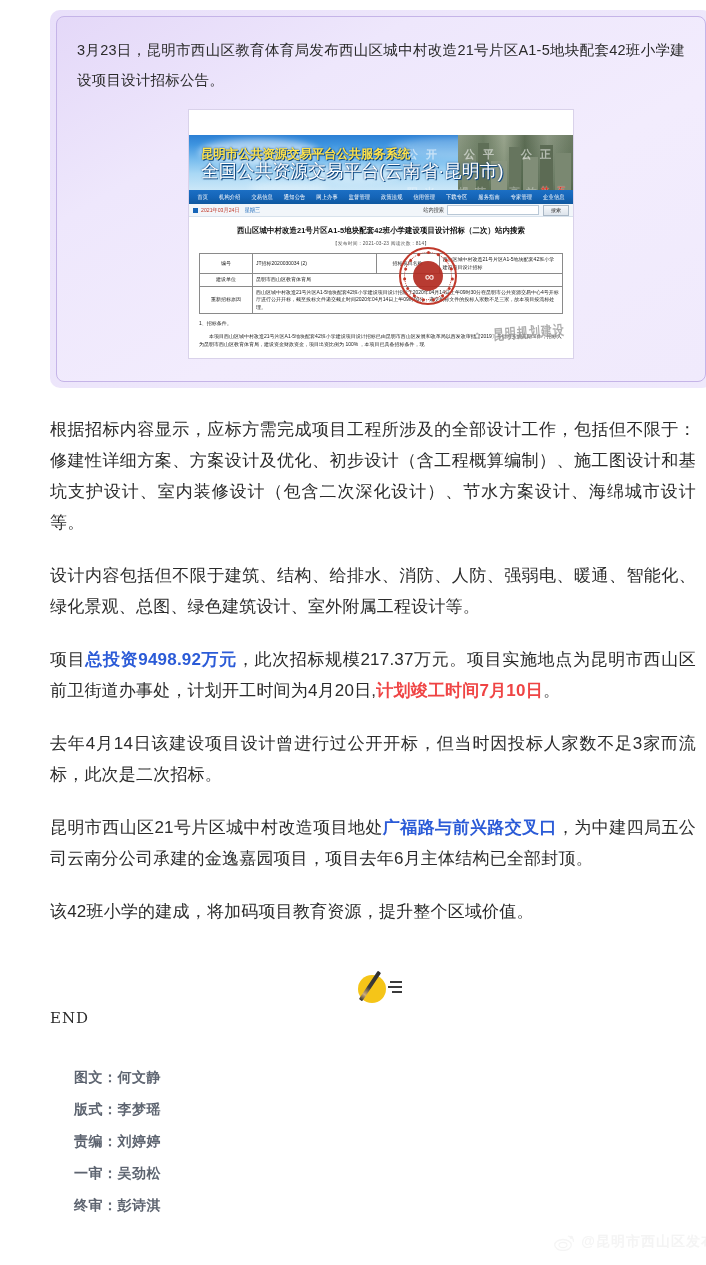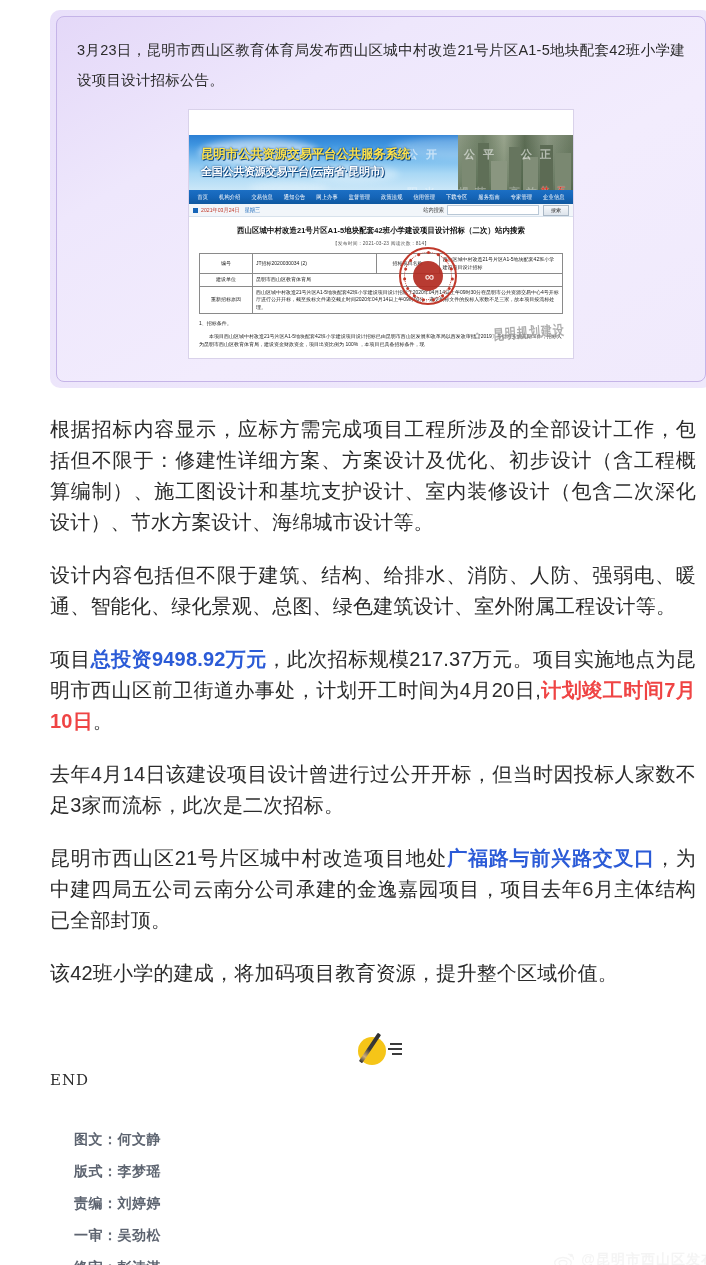--- a/index.html
+++ b/index.html
@@ -69,23 +69,23 @@
   .banner-titles{
     position:absolute;left:12px;top:11px;z-index:4;
     line-height:17px;
   }
   .bt1{
     font-size:12.5px;font-weight:bold;color:#ffe24a;
     text-shadow:0 0 2px #0a3f7a,1px 1px 0 #114b84;
     white-space:nowrap;letter-spacing:-0.2px;
   }
   .bt2{
-    font-size:11px;font-weight:bold;color:#ffffff;
+    font-size:18px;font-weight:normal;color:#ffffff;
     text-shadow:0 0 2px #0a3f7a,1px 1px 0 #114b84;
-    white-space:nowrap;letter-spacing:-0.2px;
+    white-space:nowrap;letter-spacing:-0.2px;text-align:right;
   }
   .slogan{
     position:absolute;top:12px;left:218px;z-index:3;
     font-size:11px;font-weight:bold;color:rgba(255,255,255,.55);
     letter-spacing:8px;white-space:nowrap;
   }
   .slogan2{
     position:absolute;top:50px;left:218px;z-index:3;
     font-size:11px;font-weight:bold;color:rgba(255,255,255,.32);
     letter-spacing:6px;white-space:nowrap;
@@ -239,21 +239,21 @@
     position:absolute;right:92px;bottom:17px;
     font-size:9px;color:rgba(60,60,60,.38);z-index:5;
   }
 
   
   .body{
     padding:26px 22px 0 22px;
     box-sizing:border-box;
   }
   .p{
-    font-size:20px;
+    font-size:17px;
     line-height:31px;
     color:#2b2b2b;
     margin:0 16px 22px 0;
     text-align:justify;
     letter-spacing:0.2px;
   }
   .hl{color:#2b5bd7;font-weight:bold;}
   .hl2{color:#ef4444;font-weight:bold;}
 
   

